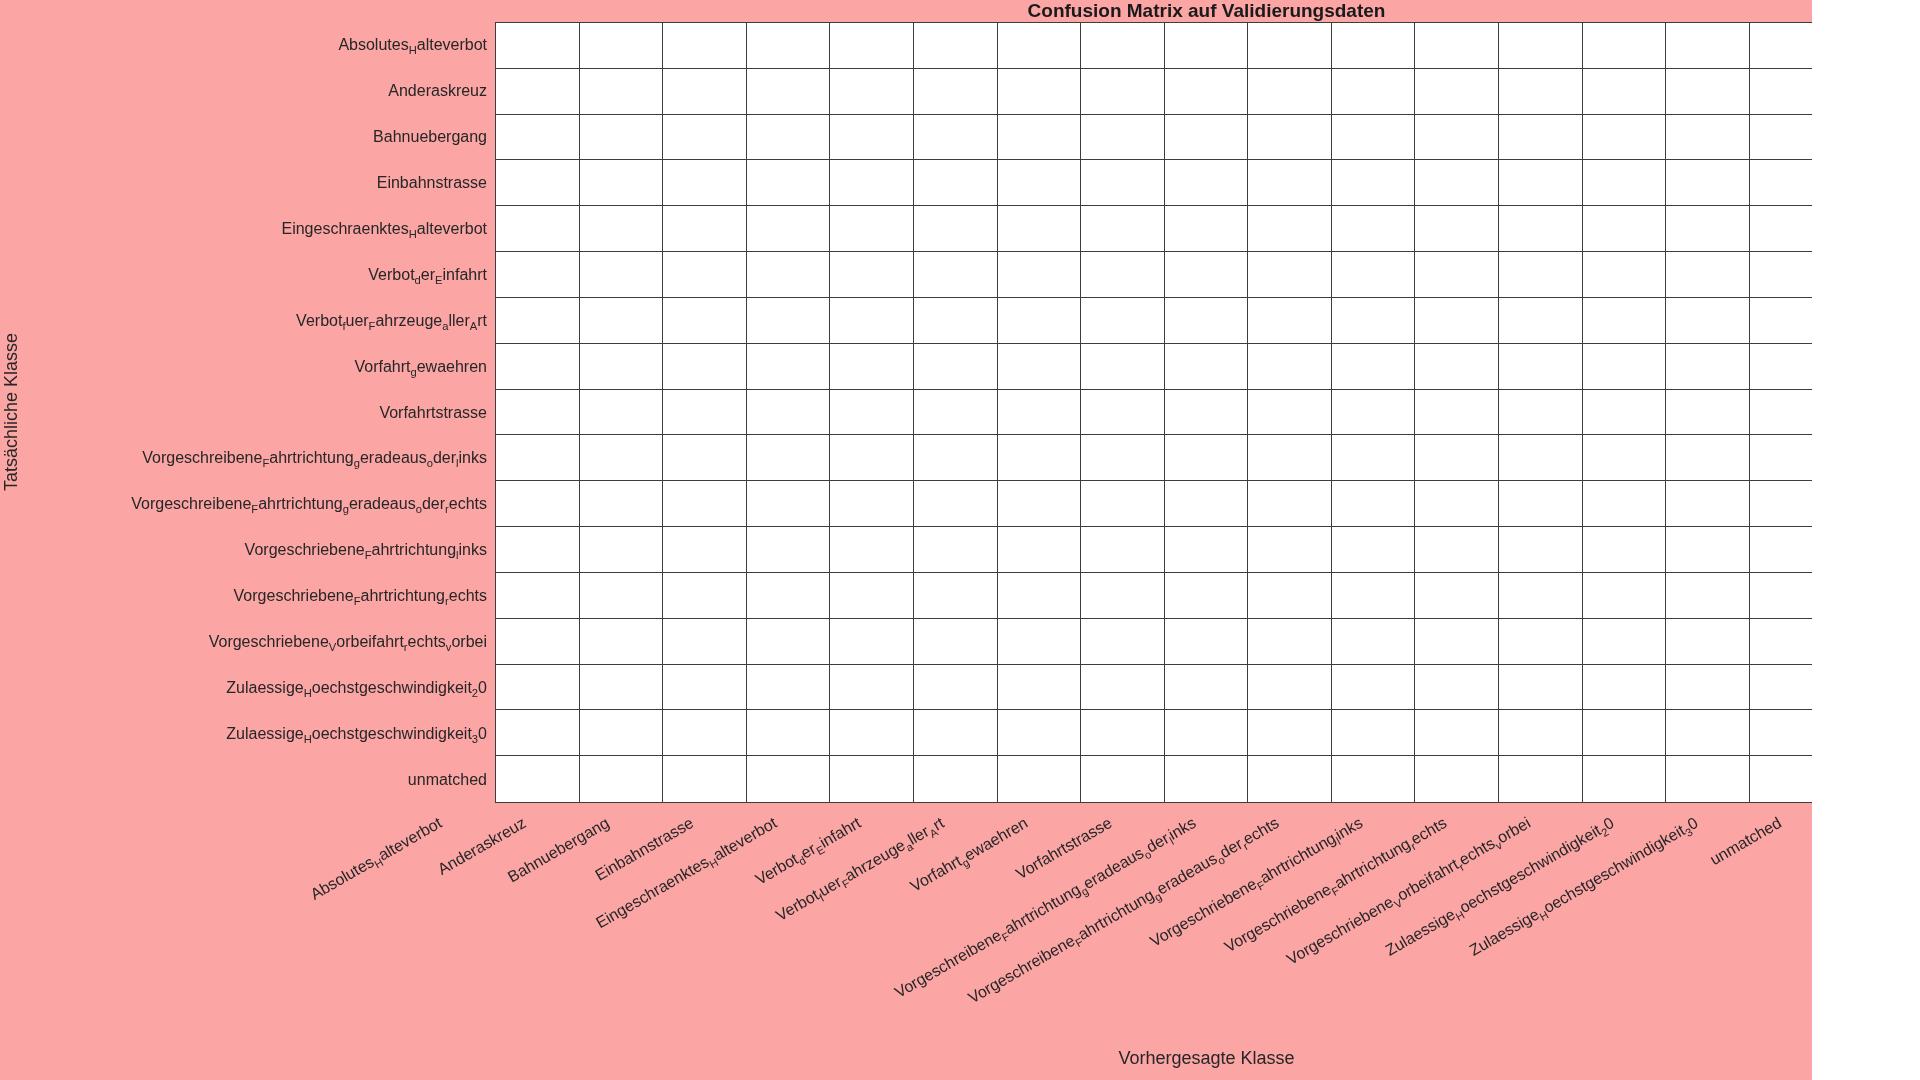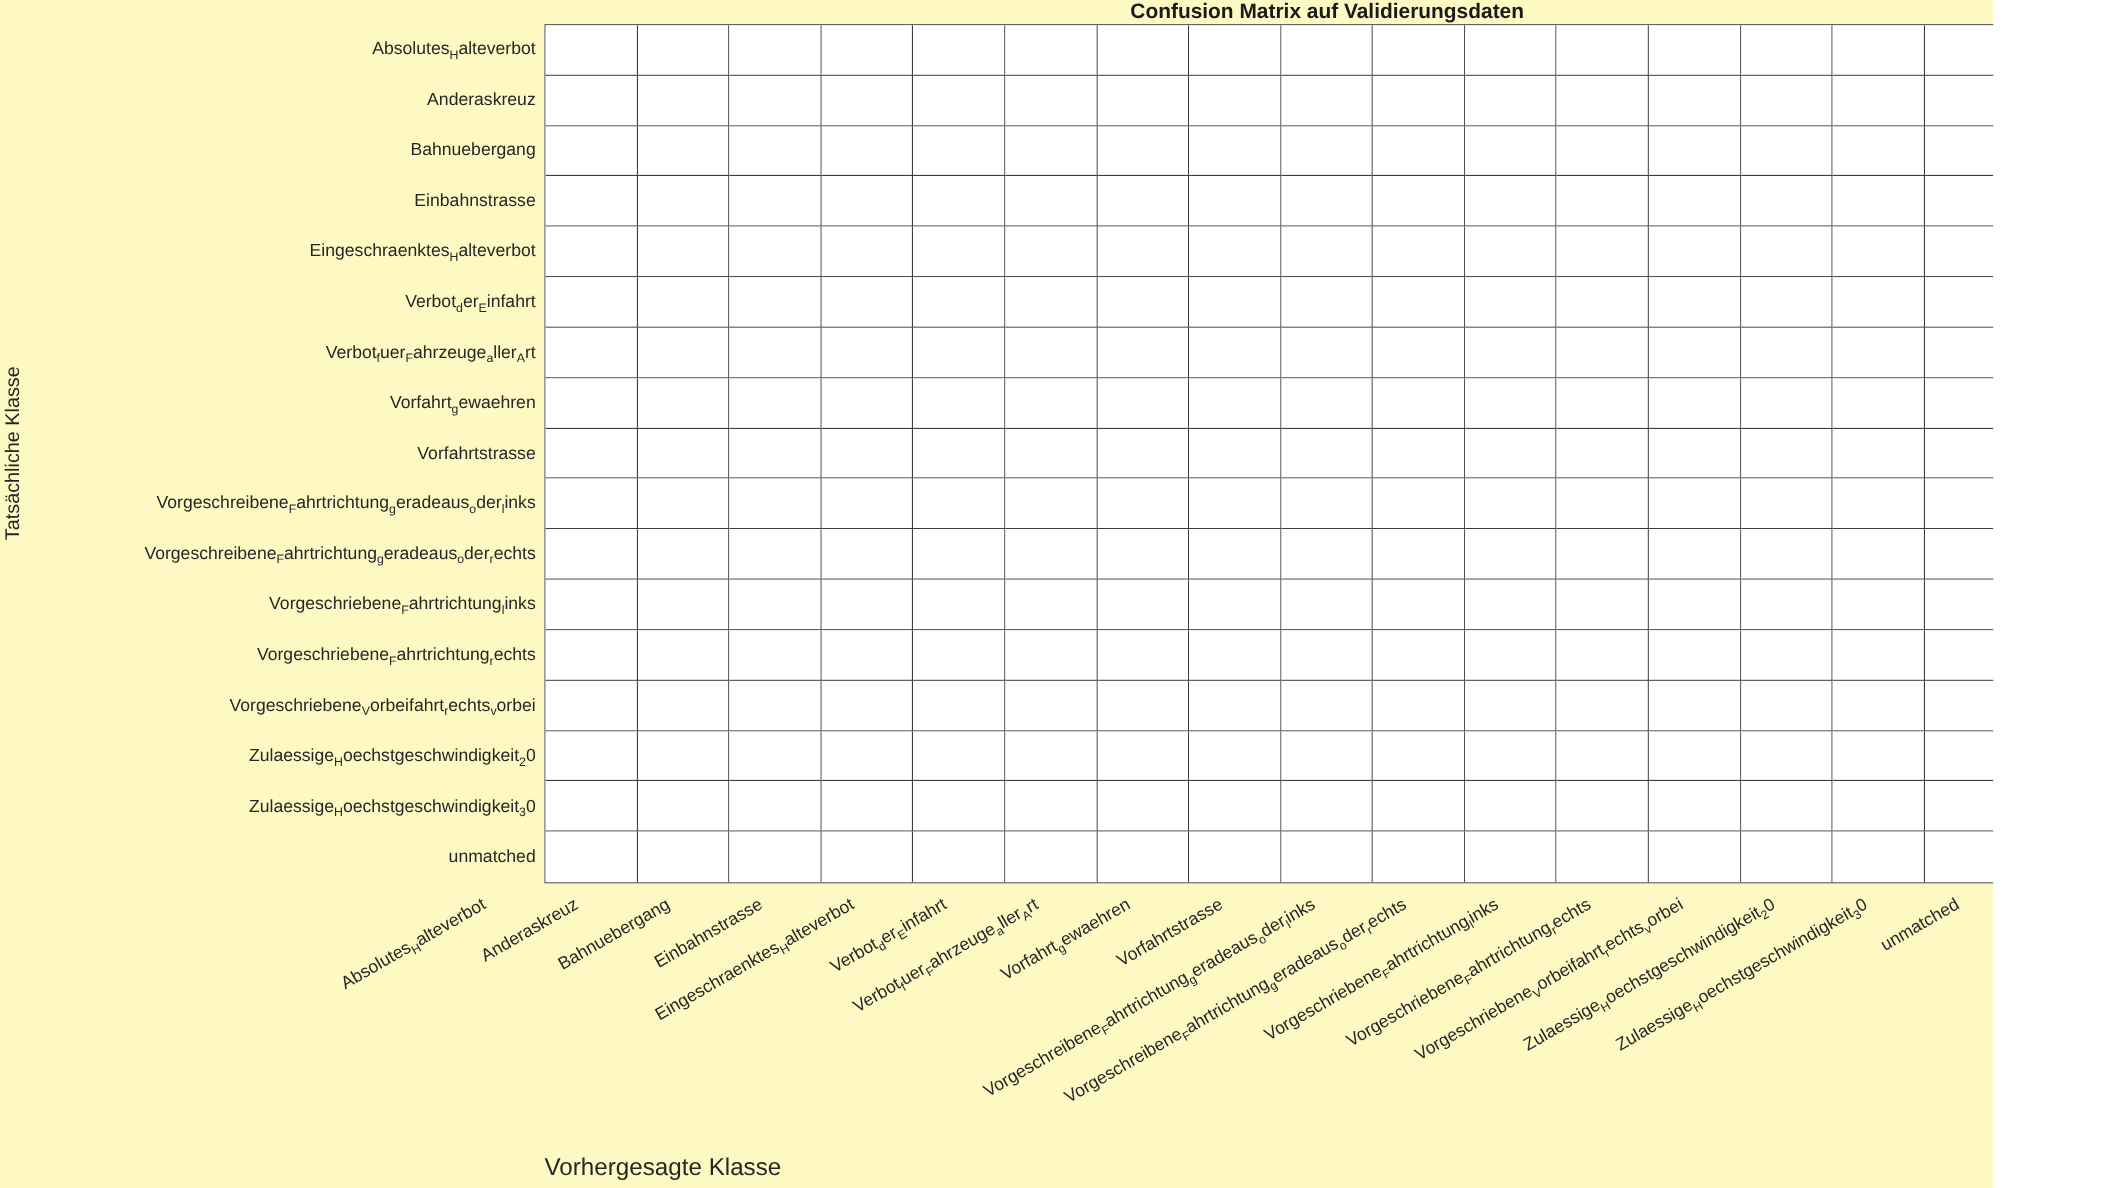--- a/index.html
+++ b/index.html
@@ -5,21 +5,21 @@
   html, body {
     margin: 0;
     padding: 0;
     background: #ffffff;
     font-family: "Liberation Sans", "DejaVu Sans", sans-serif;
   }
   .figure {
     position: relative;
     width: 1812px;
     height: 1080px;
-    background: #fef9c3;
+    background: #fca5a5;
     overflow: hidden;
     color: #262626;
   }
   .chart-title {
     position: absolute;
     left: 495px;
     top: 0px;
     width: 1423px;
     text-align: center;
     font-size: 19px;
@@ -72,22 +72,22 @@
   }
   .row-label sub, .col-label sub {
     font-size: 70%;
     line-height: 0;
   }
   .xlabel {
     position: absolute;
     left: 495px;
     top: 1048px;
     width: 1423px;
-    text-align: left;
-    font-size: 22px;
+    text-align: center;
+    font-size: 18px;
     color: #262626;
     white-space: nowrap;
   }
   .ylabel {
     position: absolute;
     left: -79px;
     top: 401px;
     width: 180px;
     height: 22px;
     line-height: 22px;

